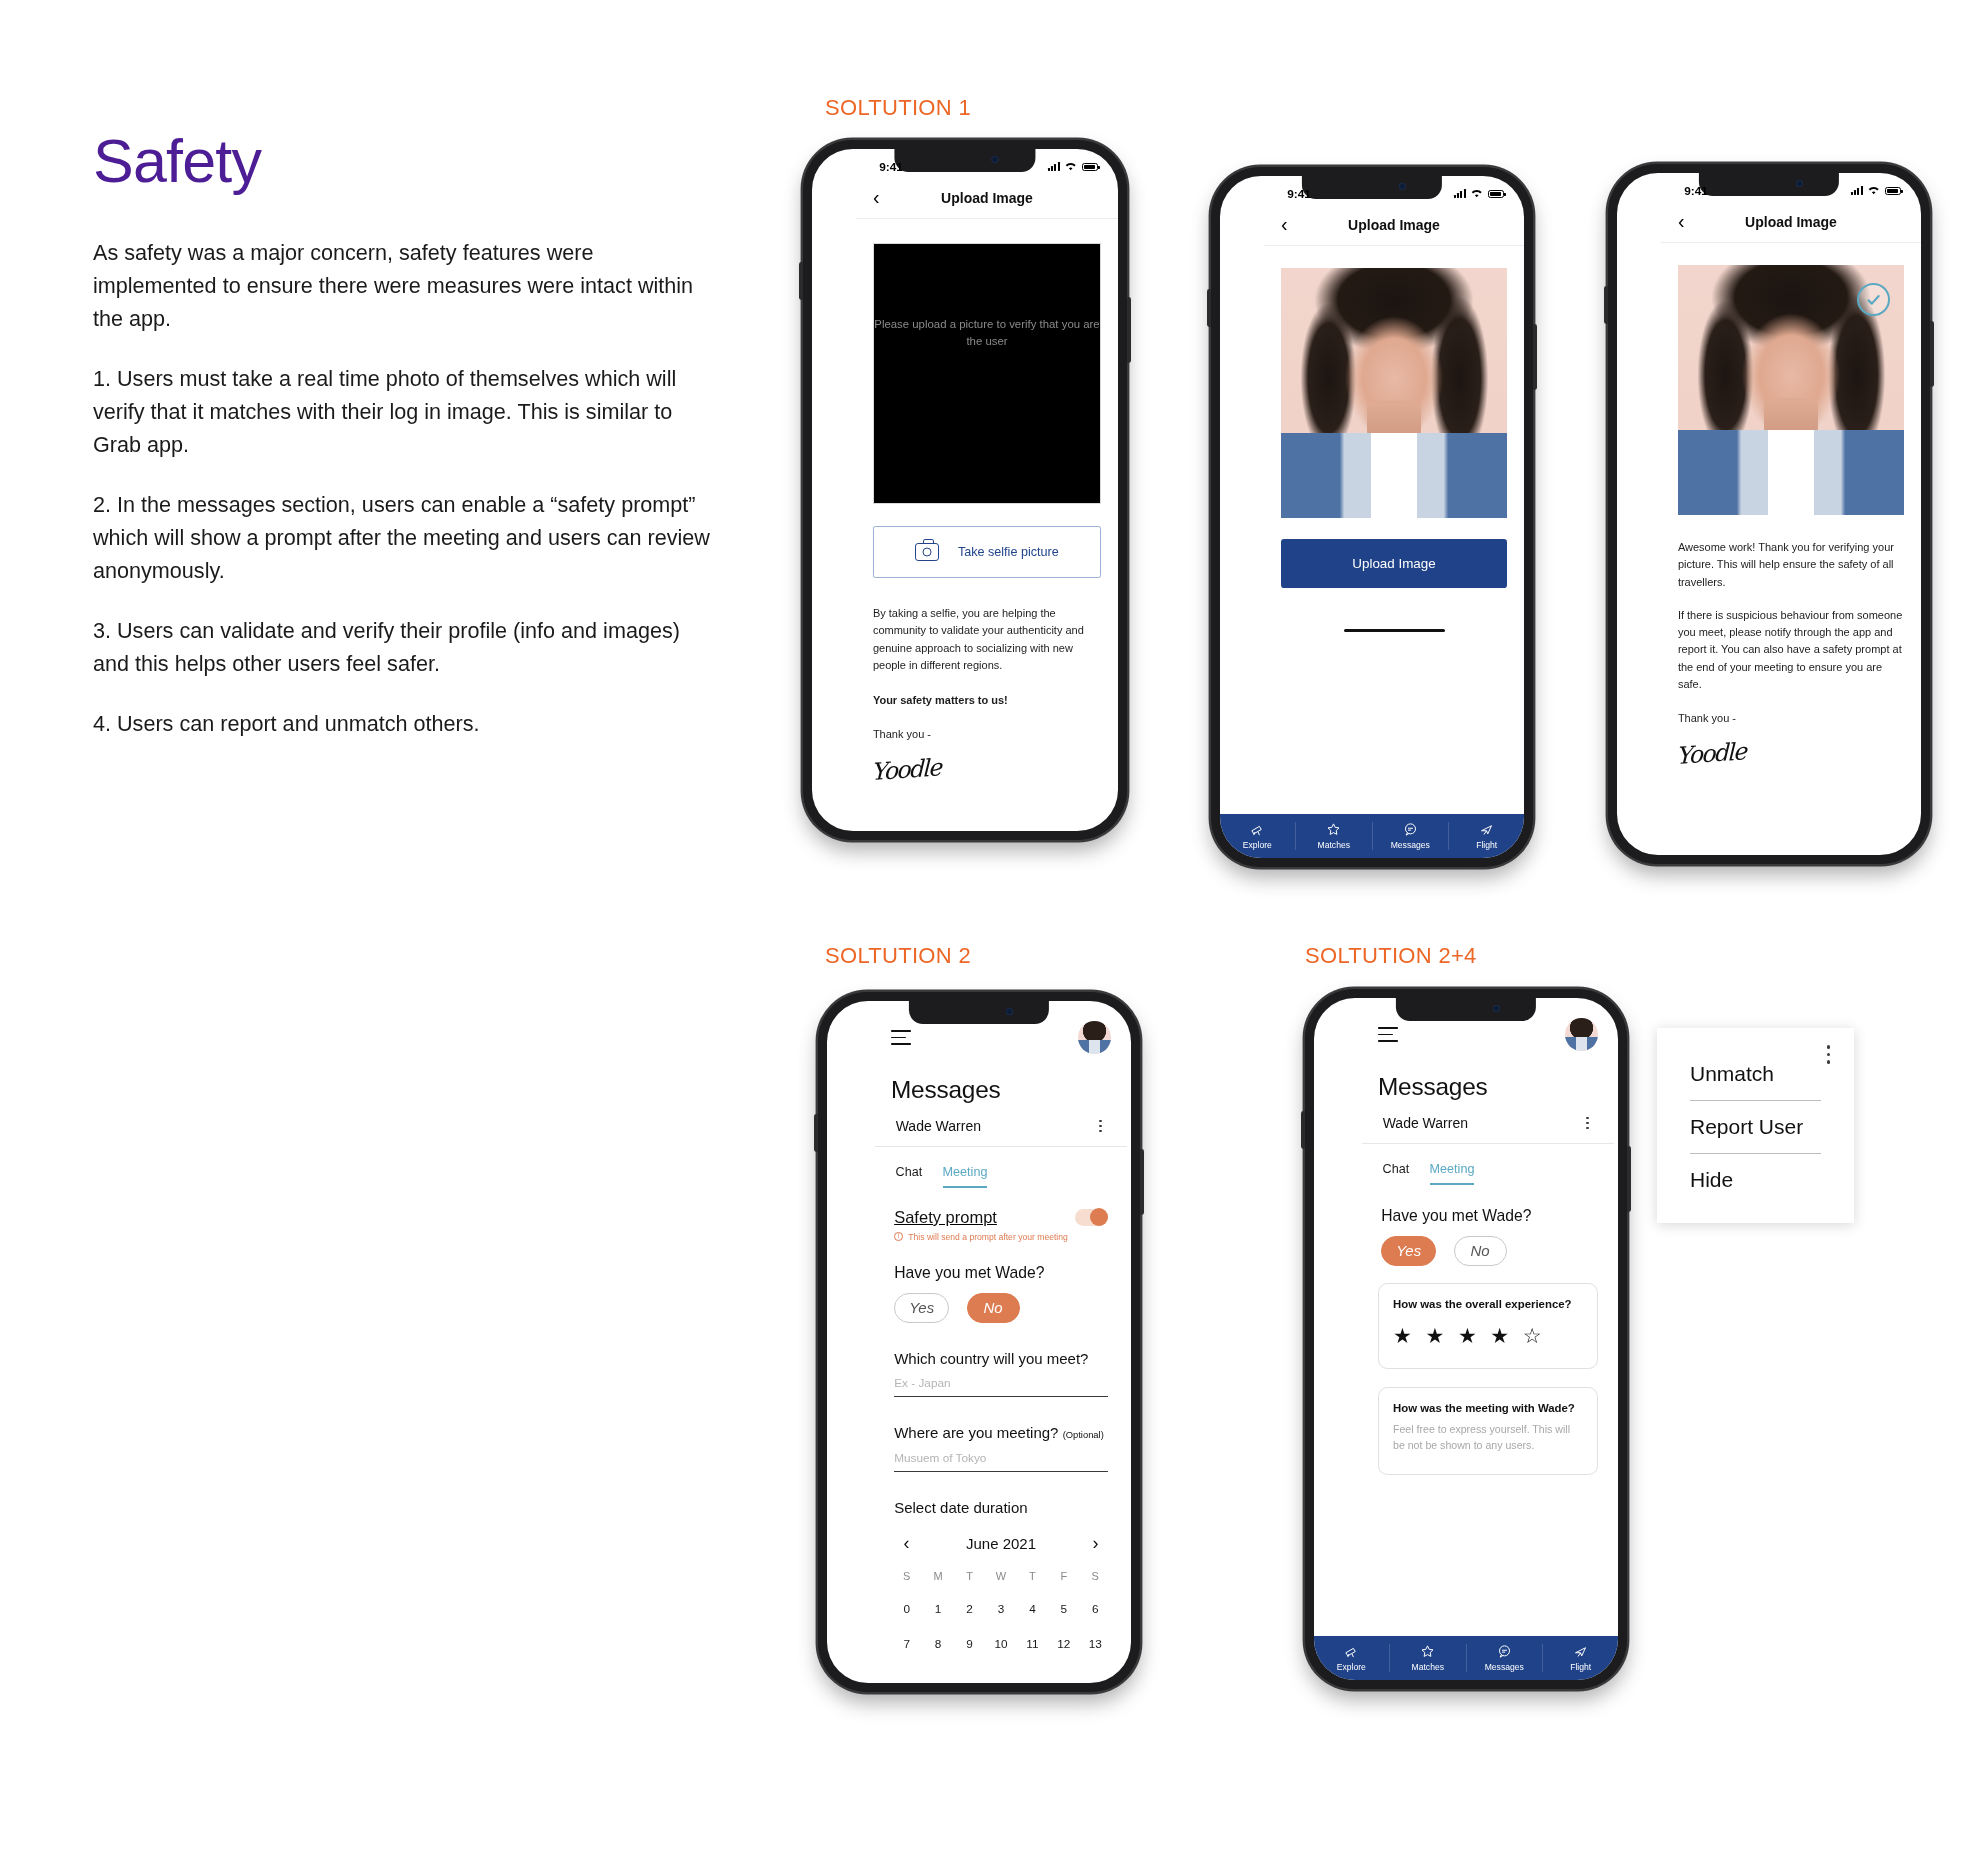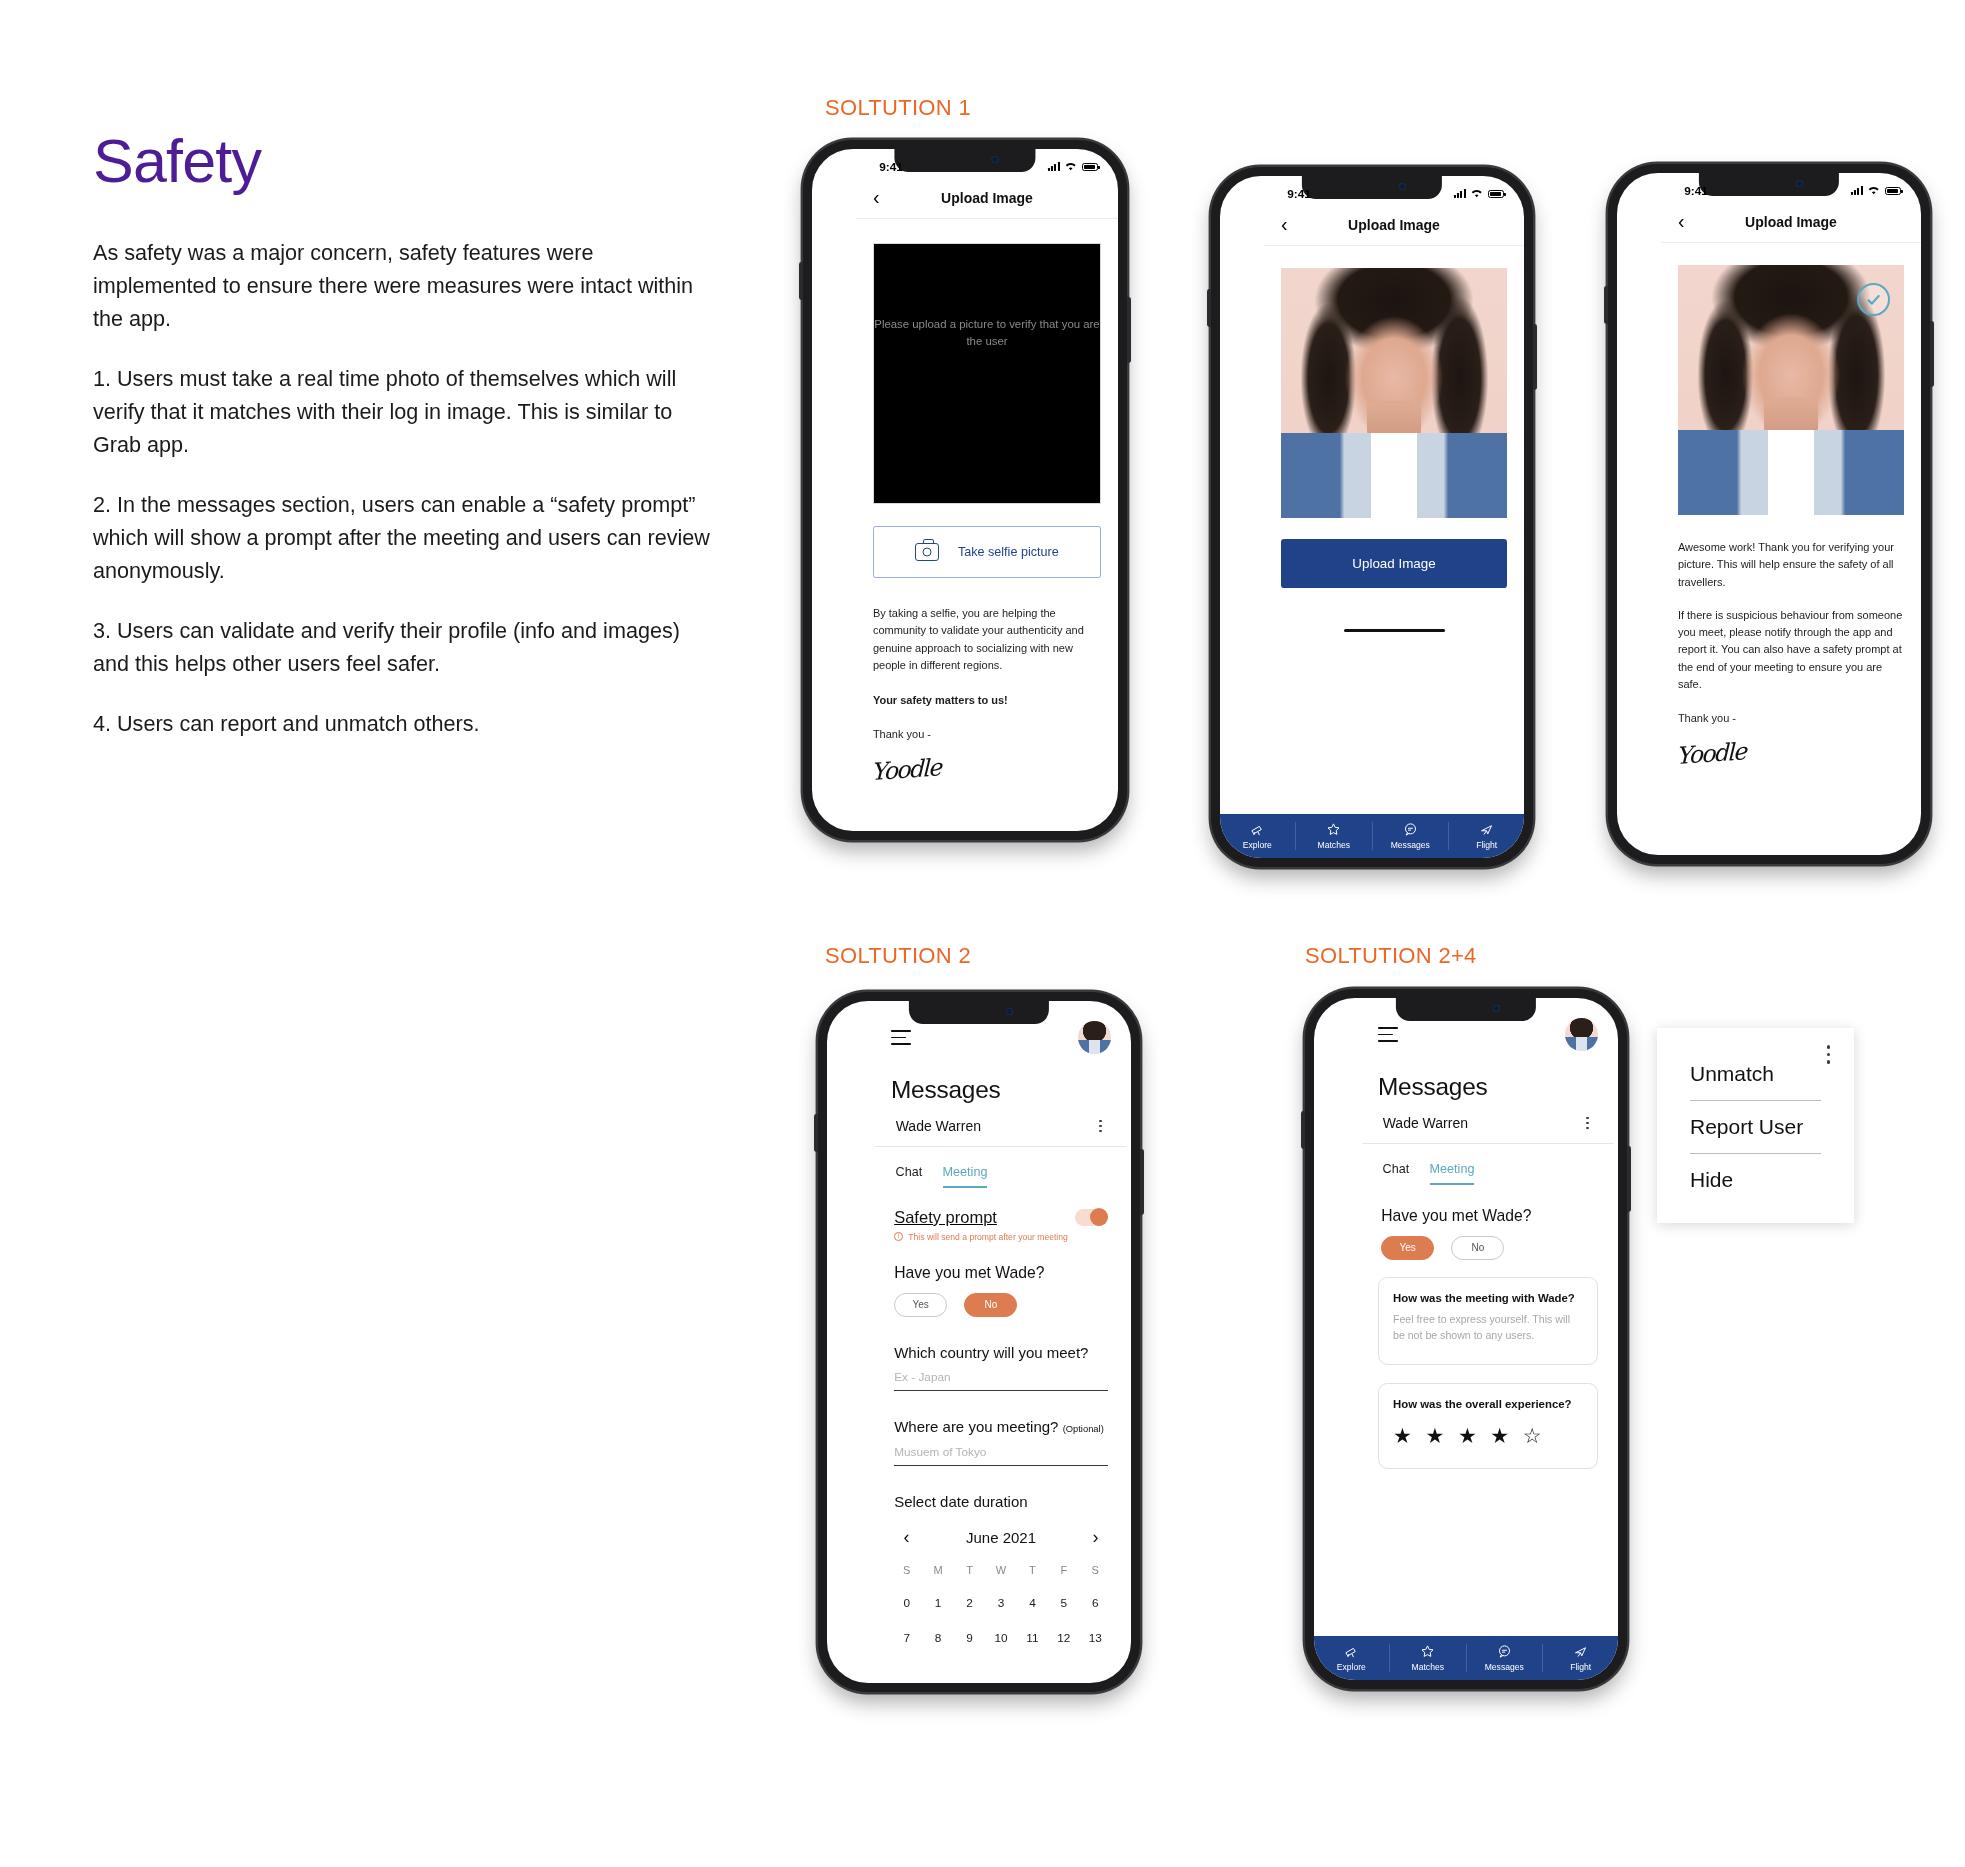--- a/index.html
+++ b/index.html
@@ -178,22 +178,22 @@
   .sp-row { display:flex; align-items:center; justify-content:space-between; padding: 20.4px 23.6px 0; text-decoration: underline; }
   .sp-label { font-size: 16.5px; color:#111; }
   .toggle { width: 33px; height: 16.5px; border-radius: 9.4px; background:#f7ddd0; position:relative; }
   .toggle::after { content:""; position:absolute; right:0; top:-0.8px; width:18px; height:18px; border-radius:50%; background:#dd7b51; }
   .sp-hint { display:flex; align-items:center; gap:5.5px; padding: 4.7px 23.6px 0; font-size: 8.6px; color:#dd7b51; }
   .sp-hint .info { width:8.6px; height:8.6px; border:0.8px solid #dd7b51; border-radius:50%; font-size:6.3px; display:flex; align-items:center; justify-content:center; line-height:1; }
 
   .q-label { font-size: 15.7px; color:#111; padding: 22px 23.6px 0; }
   .pill-row { display:flex; gap: 17.3px; padding: 11px 23.6px 0; }
   .pill {
-    min-width: 53px; height: 24px; border-radius: 15.7px; display:flex; align-items:center; justify-content:center;
-    font-size: 10px; border:0.8px solid #c9c9c9; color:#555; background:#fff; padding: 0 14px;
+    min-width: 53px; height: 30px; border-radius: 15.7px; display:flex; align-items:center; justify-content:center;
+    font-size: 15px; border:0.8px solid #c9c9c9; color:#555; background:#fff; padding: 0 14px; font-style: italic;
   }
   .pill.sel { background:#dd7b51; border-color:#dd7b51; color:#fff; }
 
   .field-label { font-size: 15px; color:#111; padding: 27px 23.6px 0; }
   .field-label .opt { font-size: 9.4px; }
   .field-input { margin: 9.4px 23.6px 0; border-bottom: 1.3px solid #3a3a3a; padding-bottom: 6.3px; font-size: 11.8px; color:#b4b4b4; }
 
   .cal-head { display:flex; align-items:center; justify-content:space-between; padding: 17.3px 33px 0; }
   .cal-head .mo { font-size: 15px; color:#111; }
   .cal-arrow { font-size: 18px; color:#111; font-weight:300; }
@@ -487,26 +487,26 @@
       <div class="tabs-row">
         <span class="tab-item">Chat</span>
         <span class="tab-item active">Meeting</span>
       </div>
       <div class="q-label">Have you met Wade?</div>
       <div class="pill-row">
         <span class="pill sel">Yes</span>
         <span class="pill">No</span>
       </div>
       <div class="rev-card">
+        <div class="q">How was the overall experience?</div>
+        <div class="stars">★ ★ ★ ★ ☆</div>
+      </div>
+      <div class="rev-card">
         <div class="q">How was the meeting with Wade?</div>
         <div class="ph">Feel free to express yourself. This will be not be shown to any users.</div>
-      </div>
-      <div class="rev-card">
-        <div class="q">How was the overall experience?</div>
-        <div class="stars">★ ★ ★ ★ ☆</div>
       </div>
       <div class="tabbar">
         <div class="tab">
           <svg viewBox="0 0 24 24" fill="none" stroke="#fff" stroke-width="1.6">
               <path d="M3 14l12-7 3 5-12 7z"></path>
               <path d="M8 16l-2 5M13 16l2 5"></path>
             </svg>
           <span>Explore</span>
         </div>
         <div class="tab">

